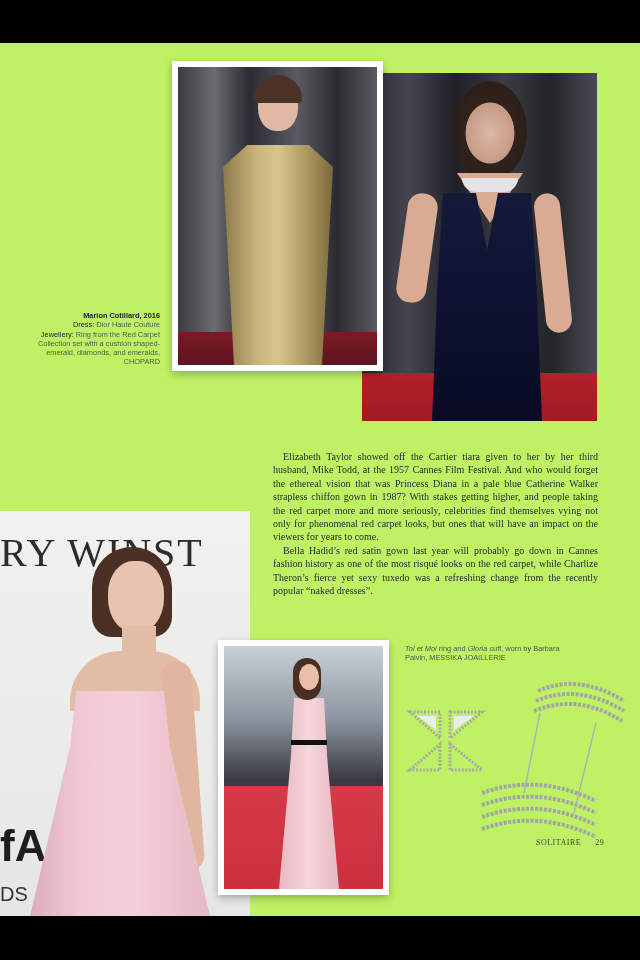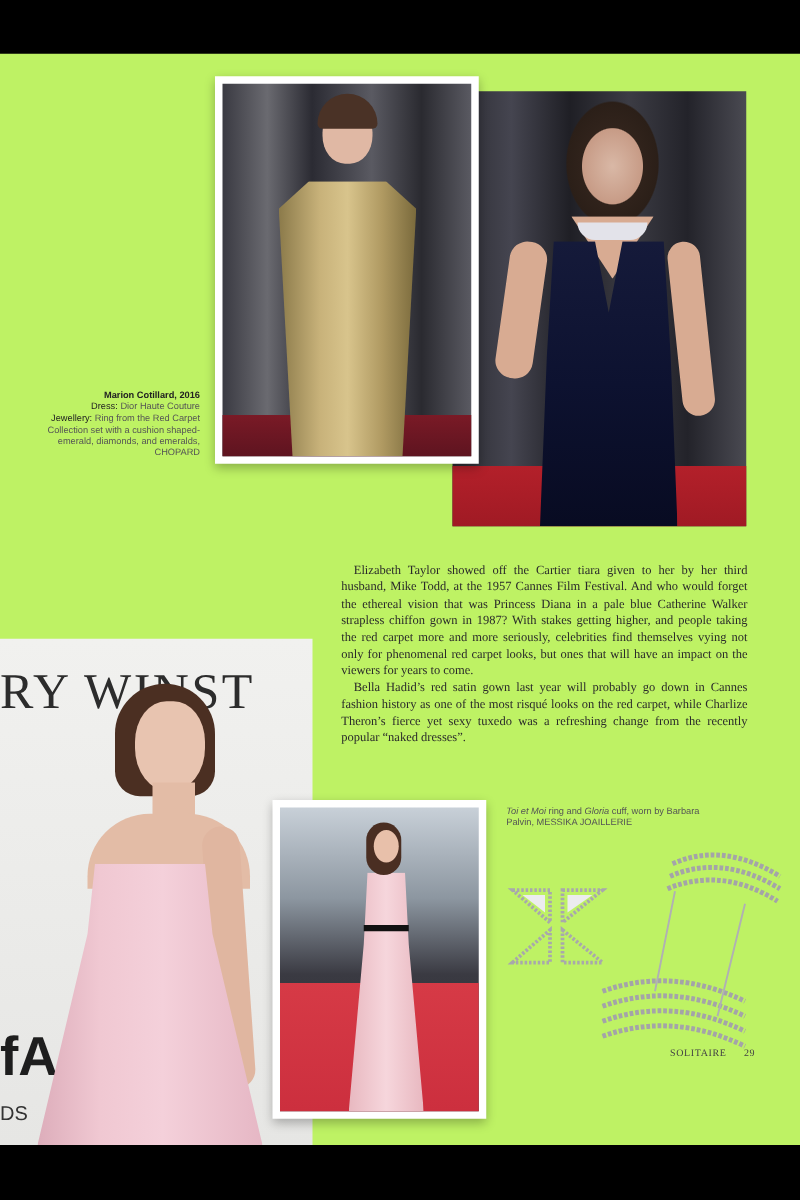--- a/index.html
+++ b/index.html
@@ -42,21 +42,21 @@
     .ph-marion16 .hair { position: absolute; left: 76px; top: 8px; width: 48px; height: 28px; background: #4a3226; border-radius: 24px 24px 4px 4px; }
     .ph-marion16 .gown { position: absolute; left: 45px; top: 78px; width: 110px; height: 220px;
       background: linear-gradient(90deg, #8b7a4a 0, #c8b27a 30%, #d8c48c 50%, #b09a62 75%, #7a6a3c 100%);
       clip-path: polygon(22% 0, 78% 0, 100% 10%, 95% 55%, 90% 100%, 10% 100%, 5% 55%, 0 10%); }
 
     
     .ph-barbara17 { left: 0; top: 468px; width: 250px; height: 405px;
       background: linear-gradient(180deg, #f1f1ef 0, #e6e6e4 100%); }
     .ph-barbara17 .brand { position: absolute; left: 0; top: 18px; font-family: "Liberation Serif", serif; font-size: 40px; color: #2c2c2c; letter-spacing: 2px; white-space: nowrap; }
     .ph-barbara17 .brand2 { position: absolute; left: 0; top: 310px; font-family: "Liberation Sans", sans-serif; font-weight: bold; font-size: 44px; color: #1e1e1e; }
-    .ph-barbara17 .brand3 { position: absolute; left: 0; top: 372px; font-family: "Liberation Sans", sans-serif; font-size: 16px; color: #333; }
+    .ph-barbara17 .brand3 { position: absolute; left: 0; top: 372px; font-family: "Liberation Sans", sans-serif; font-size: 20px; color: #333; }
     .ph-barbara17 .hair { position: absolute; left: 92px; top: 36px; width: 80px; height: 90px; background: #4b2f22; border-radius: 40px 40px 20px 20px; }
     .ph-barbara17 .face { position: absolute; left: 108px; top: 50px; width: 56px; height: 72px; background: #e8c4b0; border-radius: 45% 45% 48% 48%; }
     .ph-barbara17 .neck { position: absolute; left: 122px; top: 115px; width: 34px; height: 40px; background: #e3bca6; }
     .ph-barbara17 .shoulders { position: absolute; left: 70px; top: 140px; width: 130px; height: 60px; background: #e3bca6; border-radius: 50px 50px 0 0; }
     .ph-barbara17 .arm-r { position: absolute; left: 168px; top: 150px; width: 30px; height: 210px; background: #e0b6a0; border-radius: 15px; transform: rotate(-4deg); }
     .ph-barbara17 .dress { position: absolute; left: 20px; top: 180px; width: 200px; height: 225px;
       background: linear-gradient(90deg, #d9a8b6 0, #f0c8d2 30%, #f4d0da 55%, #e4b4c2 100%);
       clip-path: polygon(28% 0, 72% 0, 75% 25%, 95% 100%, 5% 100%, 25% 25%); }
 
     

